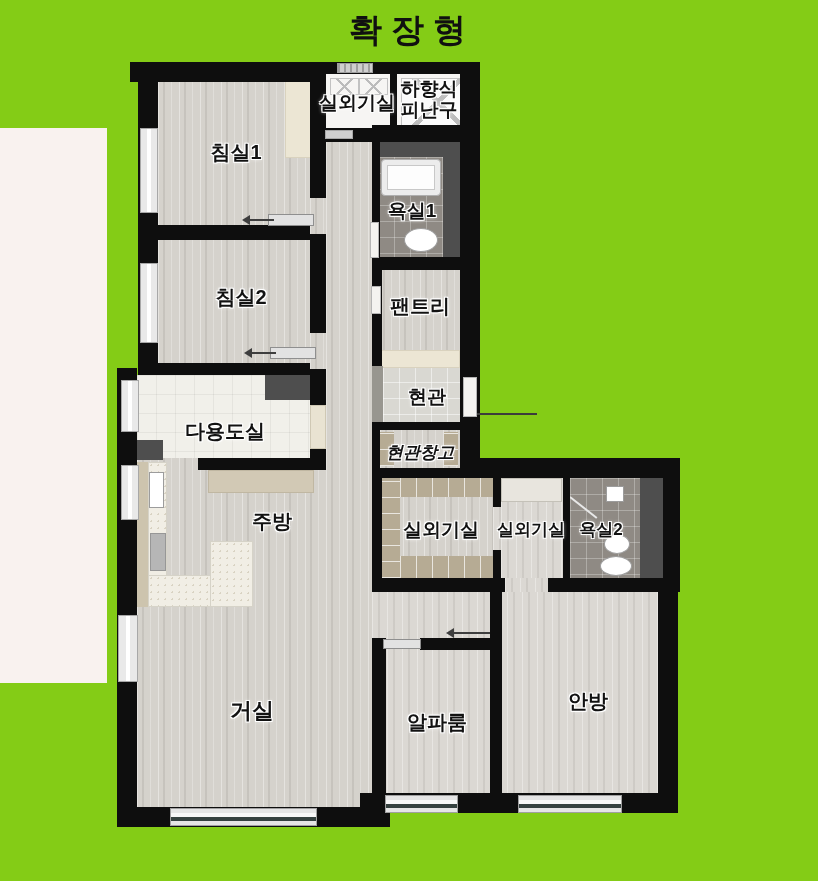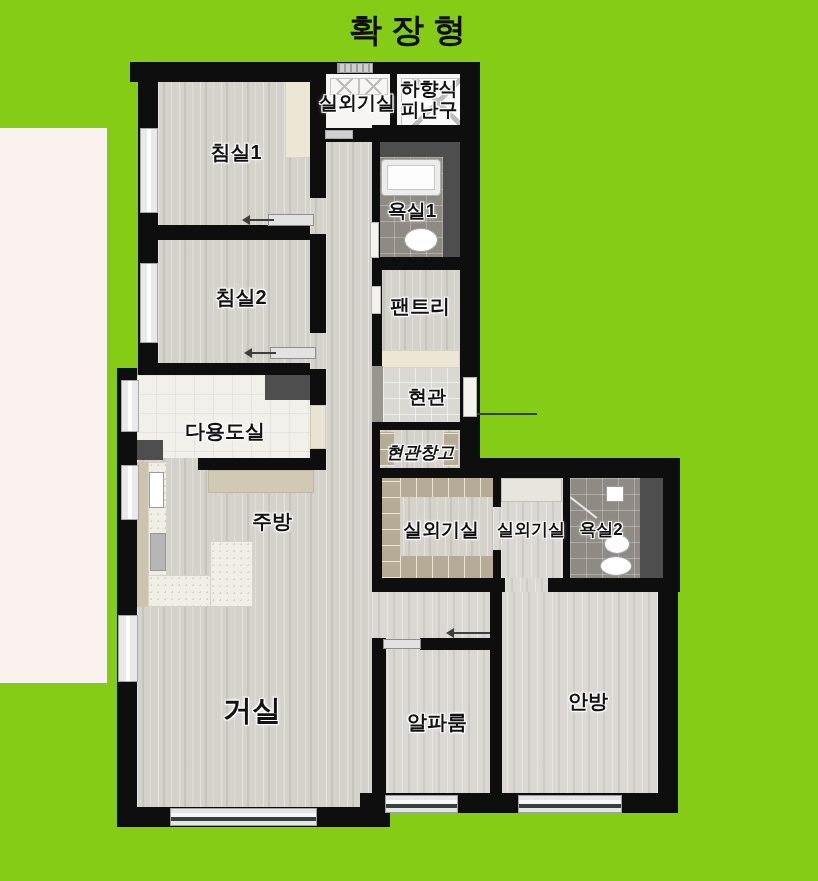--- a/index.html
+++ b/index.html
@@ -53,21 +53,21 @@
   .door-panel{background:#e2e2e2;border:1px solid #8f8f8f;box-sizing:border-box;}
   .door-white{background:#f4f3f0;border:1px solid #b5b5b5;box-sizing:border-box;}
   .swing-line{background:#3c3c3c;}
   .arrow-l{height:2px;background:#3e3e3e;}
   .arrow-l::before{content:"";position:absolute;left:-2px;top:-4px;width:0;height:0;
     border-top:5px solid transparent;border-bottom:5px solid transparent;border-right:8px solid #3e3e3e;}
   .label{transform:translate(-50%,-50%);font-weight:700;color:#121212;font-size:20px;white-space:nowrap;
     text-shadow:-1px -1px 0 #fff,1px -1px 0 #fff,-1px 1px 0 #fff,1px 1px 0 #fff,0 0 4px #fff;}
   .label.sm{font-size:17px;}
   .label.md{font-size:19px;}
-  .label.lg{font-size:29px;font-family:Liberation Serif, serif;}
+  .label.lg{font-size:22px;font-family:Liberation Serif, serif;}
   .label.two-line{text-align:center;line-height:1.1;}
   .title{transform:translate(-50%,0);font-family:"Liberation Serif","DejaVu Serif",serif;
     font-weight:700;font-size:33px;letter-spacing:9px;color:#101010;}
   .pink{background:#f9f2ef;}
 </style>
 </head>
 <body>
 
 <div class="page">
 

